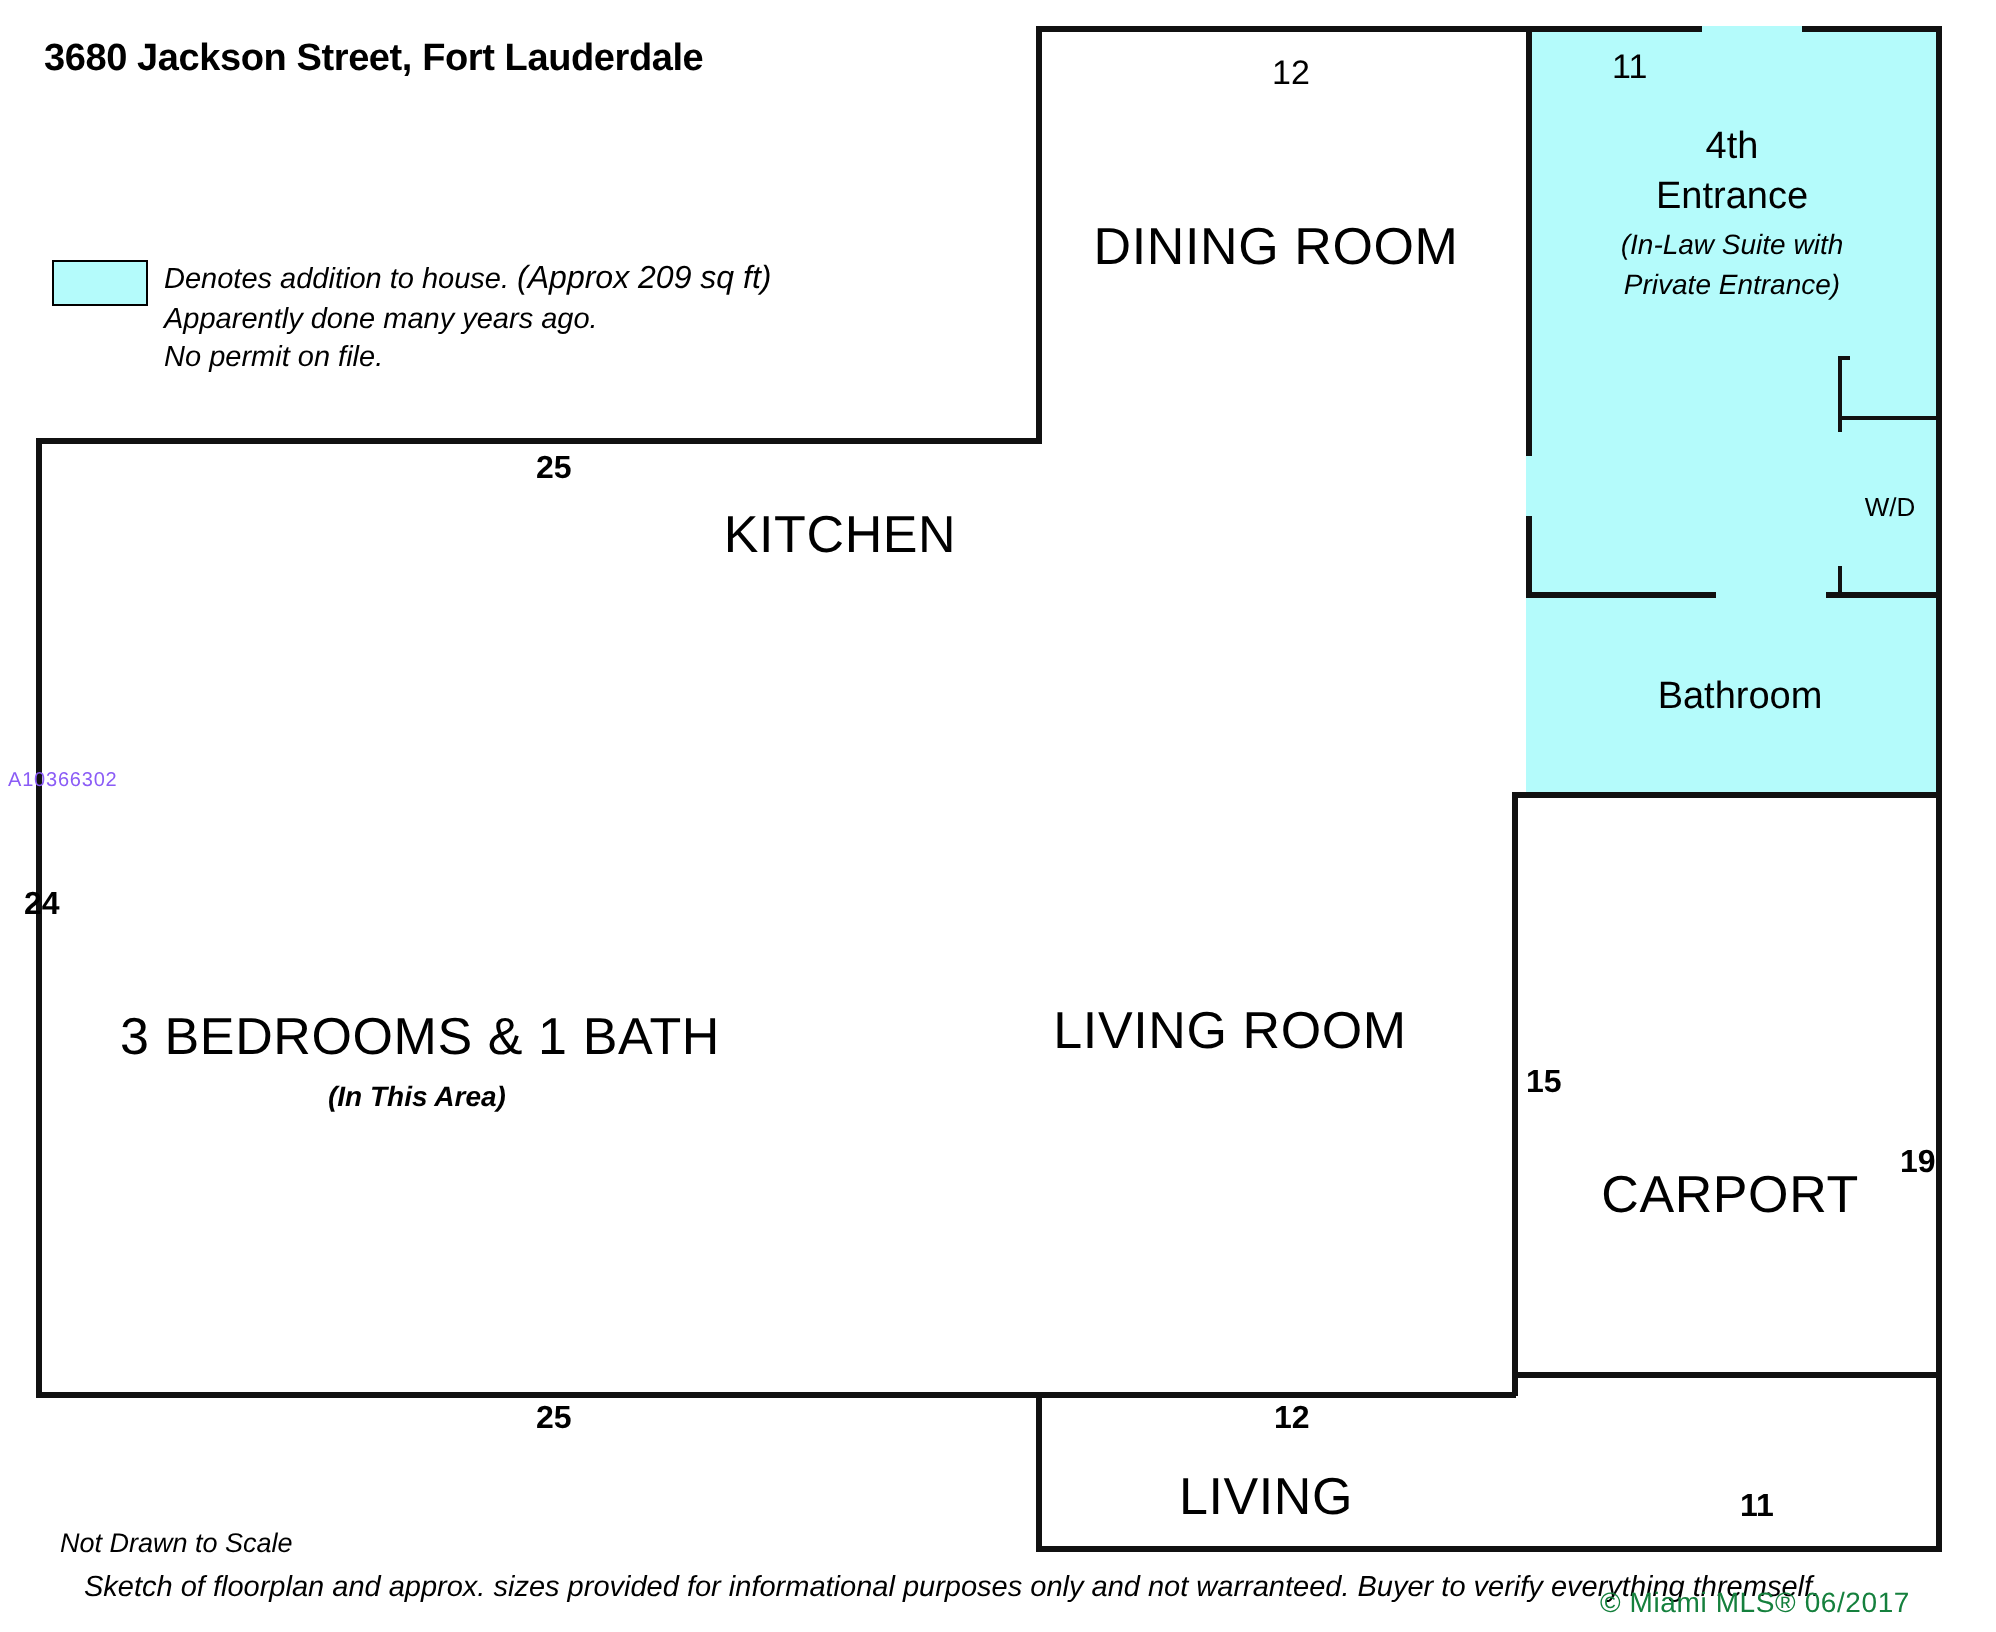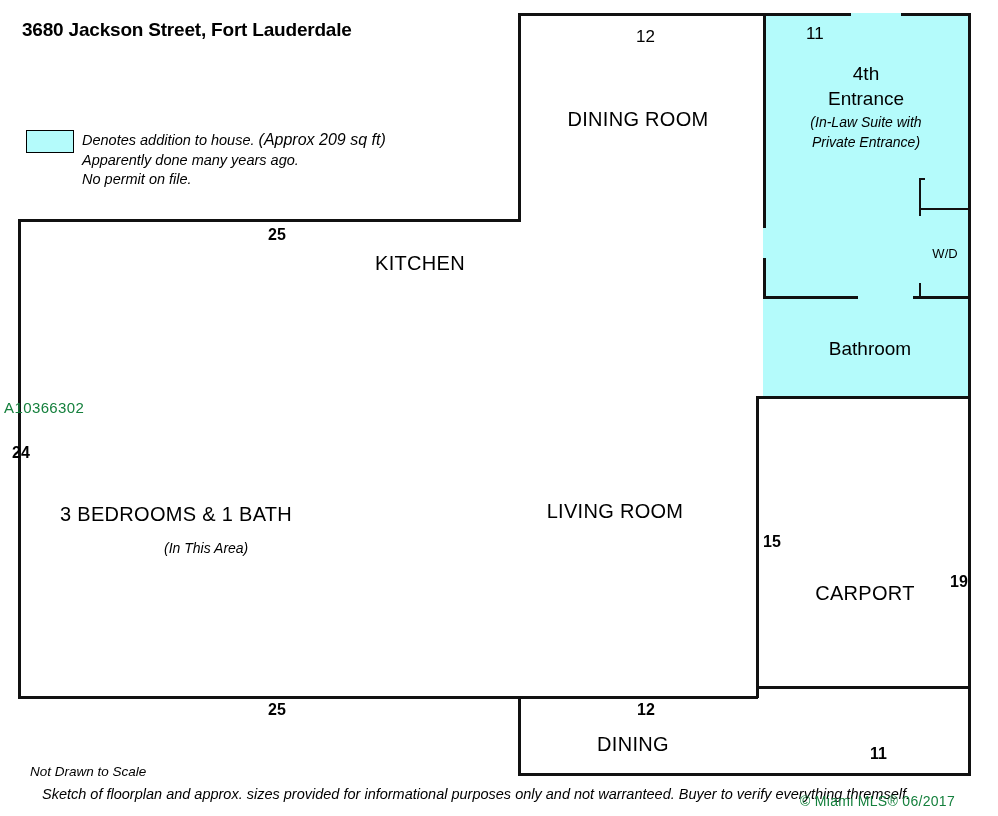--- a/index.html
+++ b/index.html
@@ -69,21 +69,21 @@
   .wall.thin.h { height: 2px; }
   .wall.thin.v { width: 2px; }
 
   
   .room-label {
     position: absolute;
     white-space: nowrap;
     text-align: center;
   }
   .rl-big {
-    font-size: 20px;
+    font-size: 26px;
     letter-spacing: 0.3px;
   }
   .rl-med {
     font-size: 19px;
   }
   .rl-small-it {
     font-size: 14px;
     font-style: italic;
   }
   .rl-wd {
@@ -116,24 +116,24 @@
   #note-disclaimer {
     left: 42px;
     top: 786px;
     font-size: 14.5px;
   }
 
   
   #mls-id {
     position: absolute;
     left: 4px;
-    top: 399px;
-    font-size: 15px;
+    top: 385px;
+    font-size: 10px;
     font-family: "Liberation Sans", sans-serif;
-    color: #15803d;
+    color: #8b5cf6;
     letter-spacing: 0.4px;
     white-space: nowrap;
   }
   #mls-watermark {
     position: absolute;
     left: 800px;
     top: 793px;
     font-size: 14px;
     color: #15803d;
     letter-spacing: 0.3px;
@@ -211,34 +211,34 @@
 
   <div class="wall v" style="left:968px; top:686px; height:90px;"></div>
 
   <div class="room-label rl-big" style="left:538px; top:108px; width:200px;">DINING ROOM</div>
 
   <div class="room-label rl-big" style="left:320px; top:252px; width:200px;">KITCHEN</div>
 
   <div class="room-label rl-big" style="left:515px; top:500px; width:200px;">LIVING ROOM</div>
 
   <div class="room-label rl-big" style="left:60px; top:503px; width:310px; text-align:left;">3 BEDROOMS &amp; 1 BATH</div>
-  <div class="room-label rl-small-it" style="left:164px; top:540px; width:100px; text-align:left;">(In This Area)</div>
+  <div class="room-label rl-small-it" style="left:164px; top:540px; width:100px; text-align:left;font-weight:bold;">(In This Area)</div>
 
   <div class="room-label rl-med" style="left:816px; top:63px; width:100px;">4th</div>
   <div class="room-label rl-med" style="left:816px; top:88px; width:100px;">Entrance</div>
   <div class="room-label rl-small-it" style="left:806px; top:114px; width:120px;">(In-Law Suite with</div>
   <div class="room-label rl-small-it" style="left:806px; top:134px; width:120px;">Private Entrance)</div>
 
   <div class="room-label rl-med" style="left:800px; top:338px; width:140px;">Bathroom</div>
 
   <div class="room-label rl-wd" style="left:922px; top:246px; width:46px;">W/D</div>
 
   <div class="room-label rl-big" style="left:795px; top:582px; width:140px;">CARPORT</div>
 
-  <div class="room-label rl-big" style="left:583px; top:733px; width:100px;">DINING</div>
+  <div class="room-label rl-big" style="left:583px; top:733px; width:100px;">LIVING</div>
 
   <div class="dim plain" style="left:636px; top:27px;">12</div>
   <div class="dim plain" style="left:806px; top:24px;">11</div>
   <div class="dim" style="left:268px; top:226px;">25</div>
   <div class="dim" style="left:12px; top:444px;">24</div>
   <div class="dim" style="left:268px; top:701px;">25</div>
   <div class="dim" style="left:637px; top:701px;">12</div>
   <div class="dim" style="left:870px; top:745px;">11</div>
   <div class="dim" style="left:763px; top:533px;">15</div>
   <div class="dim" style="left:950px; top:573px;">19</div>

